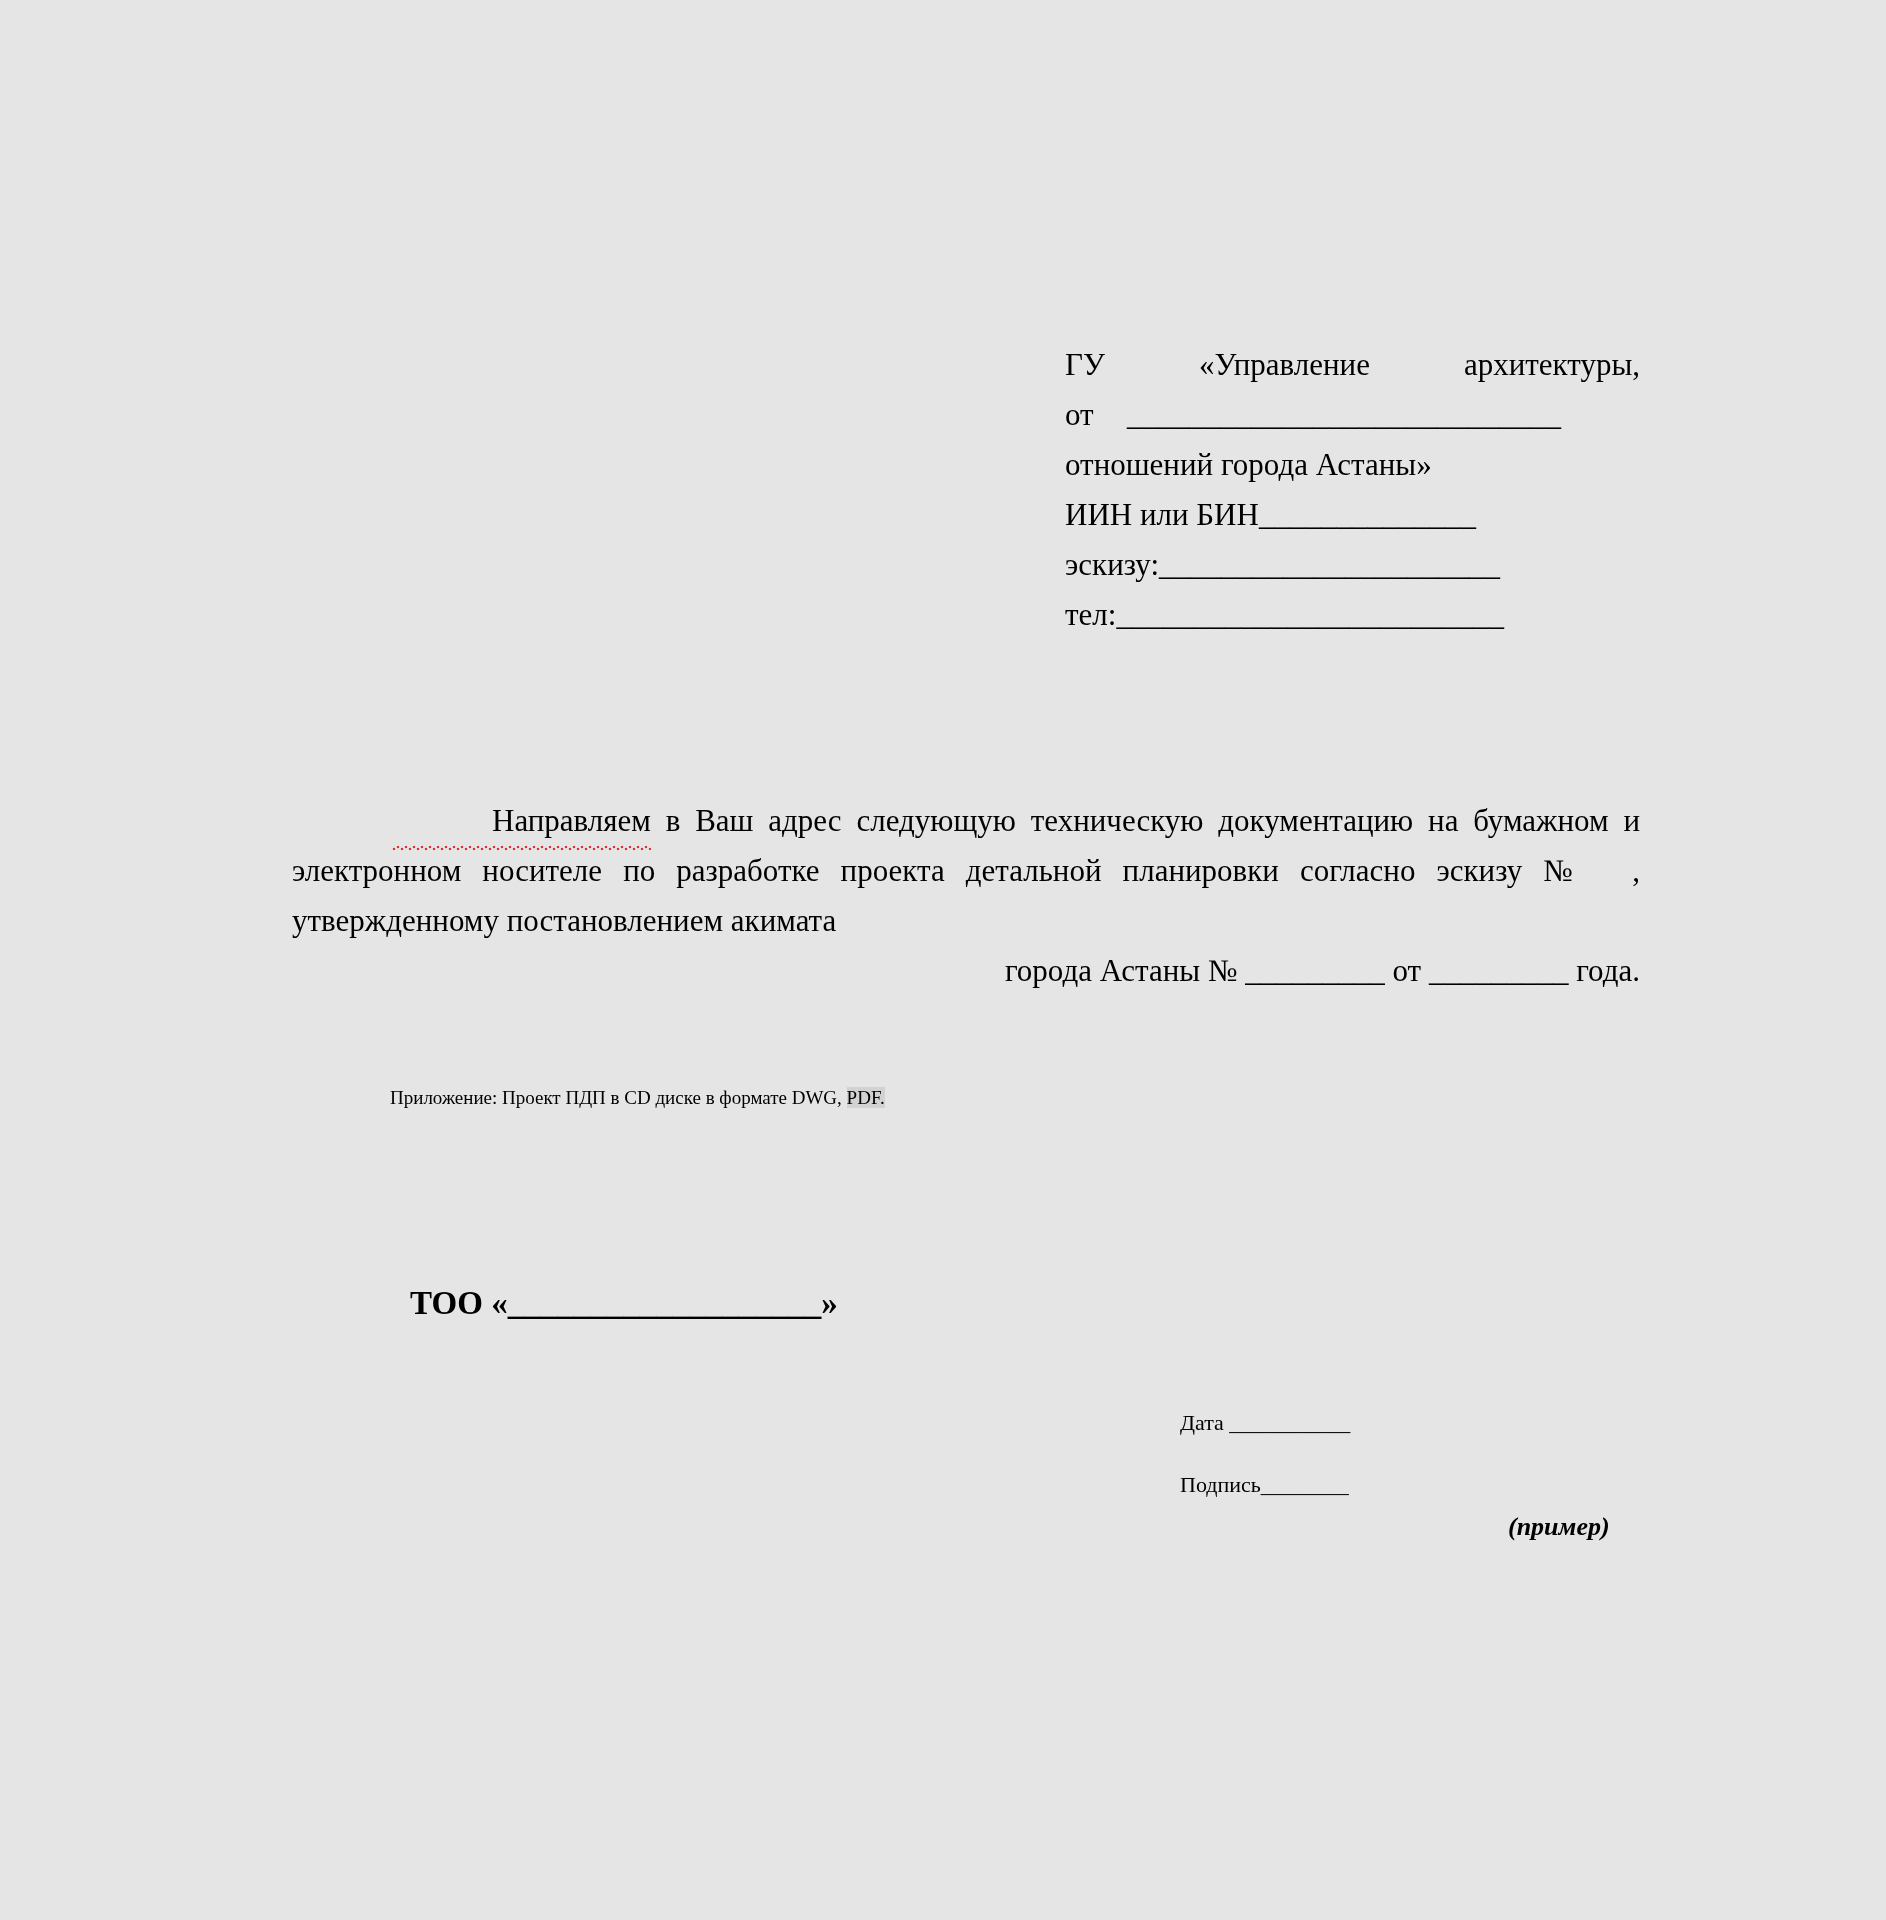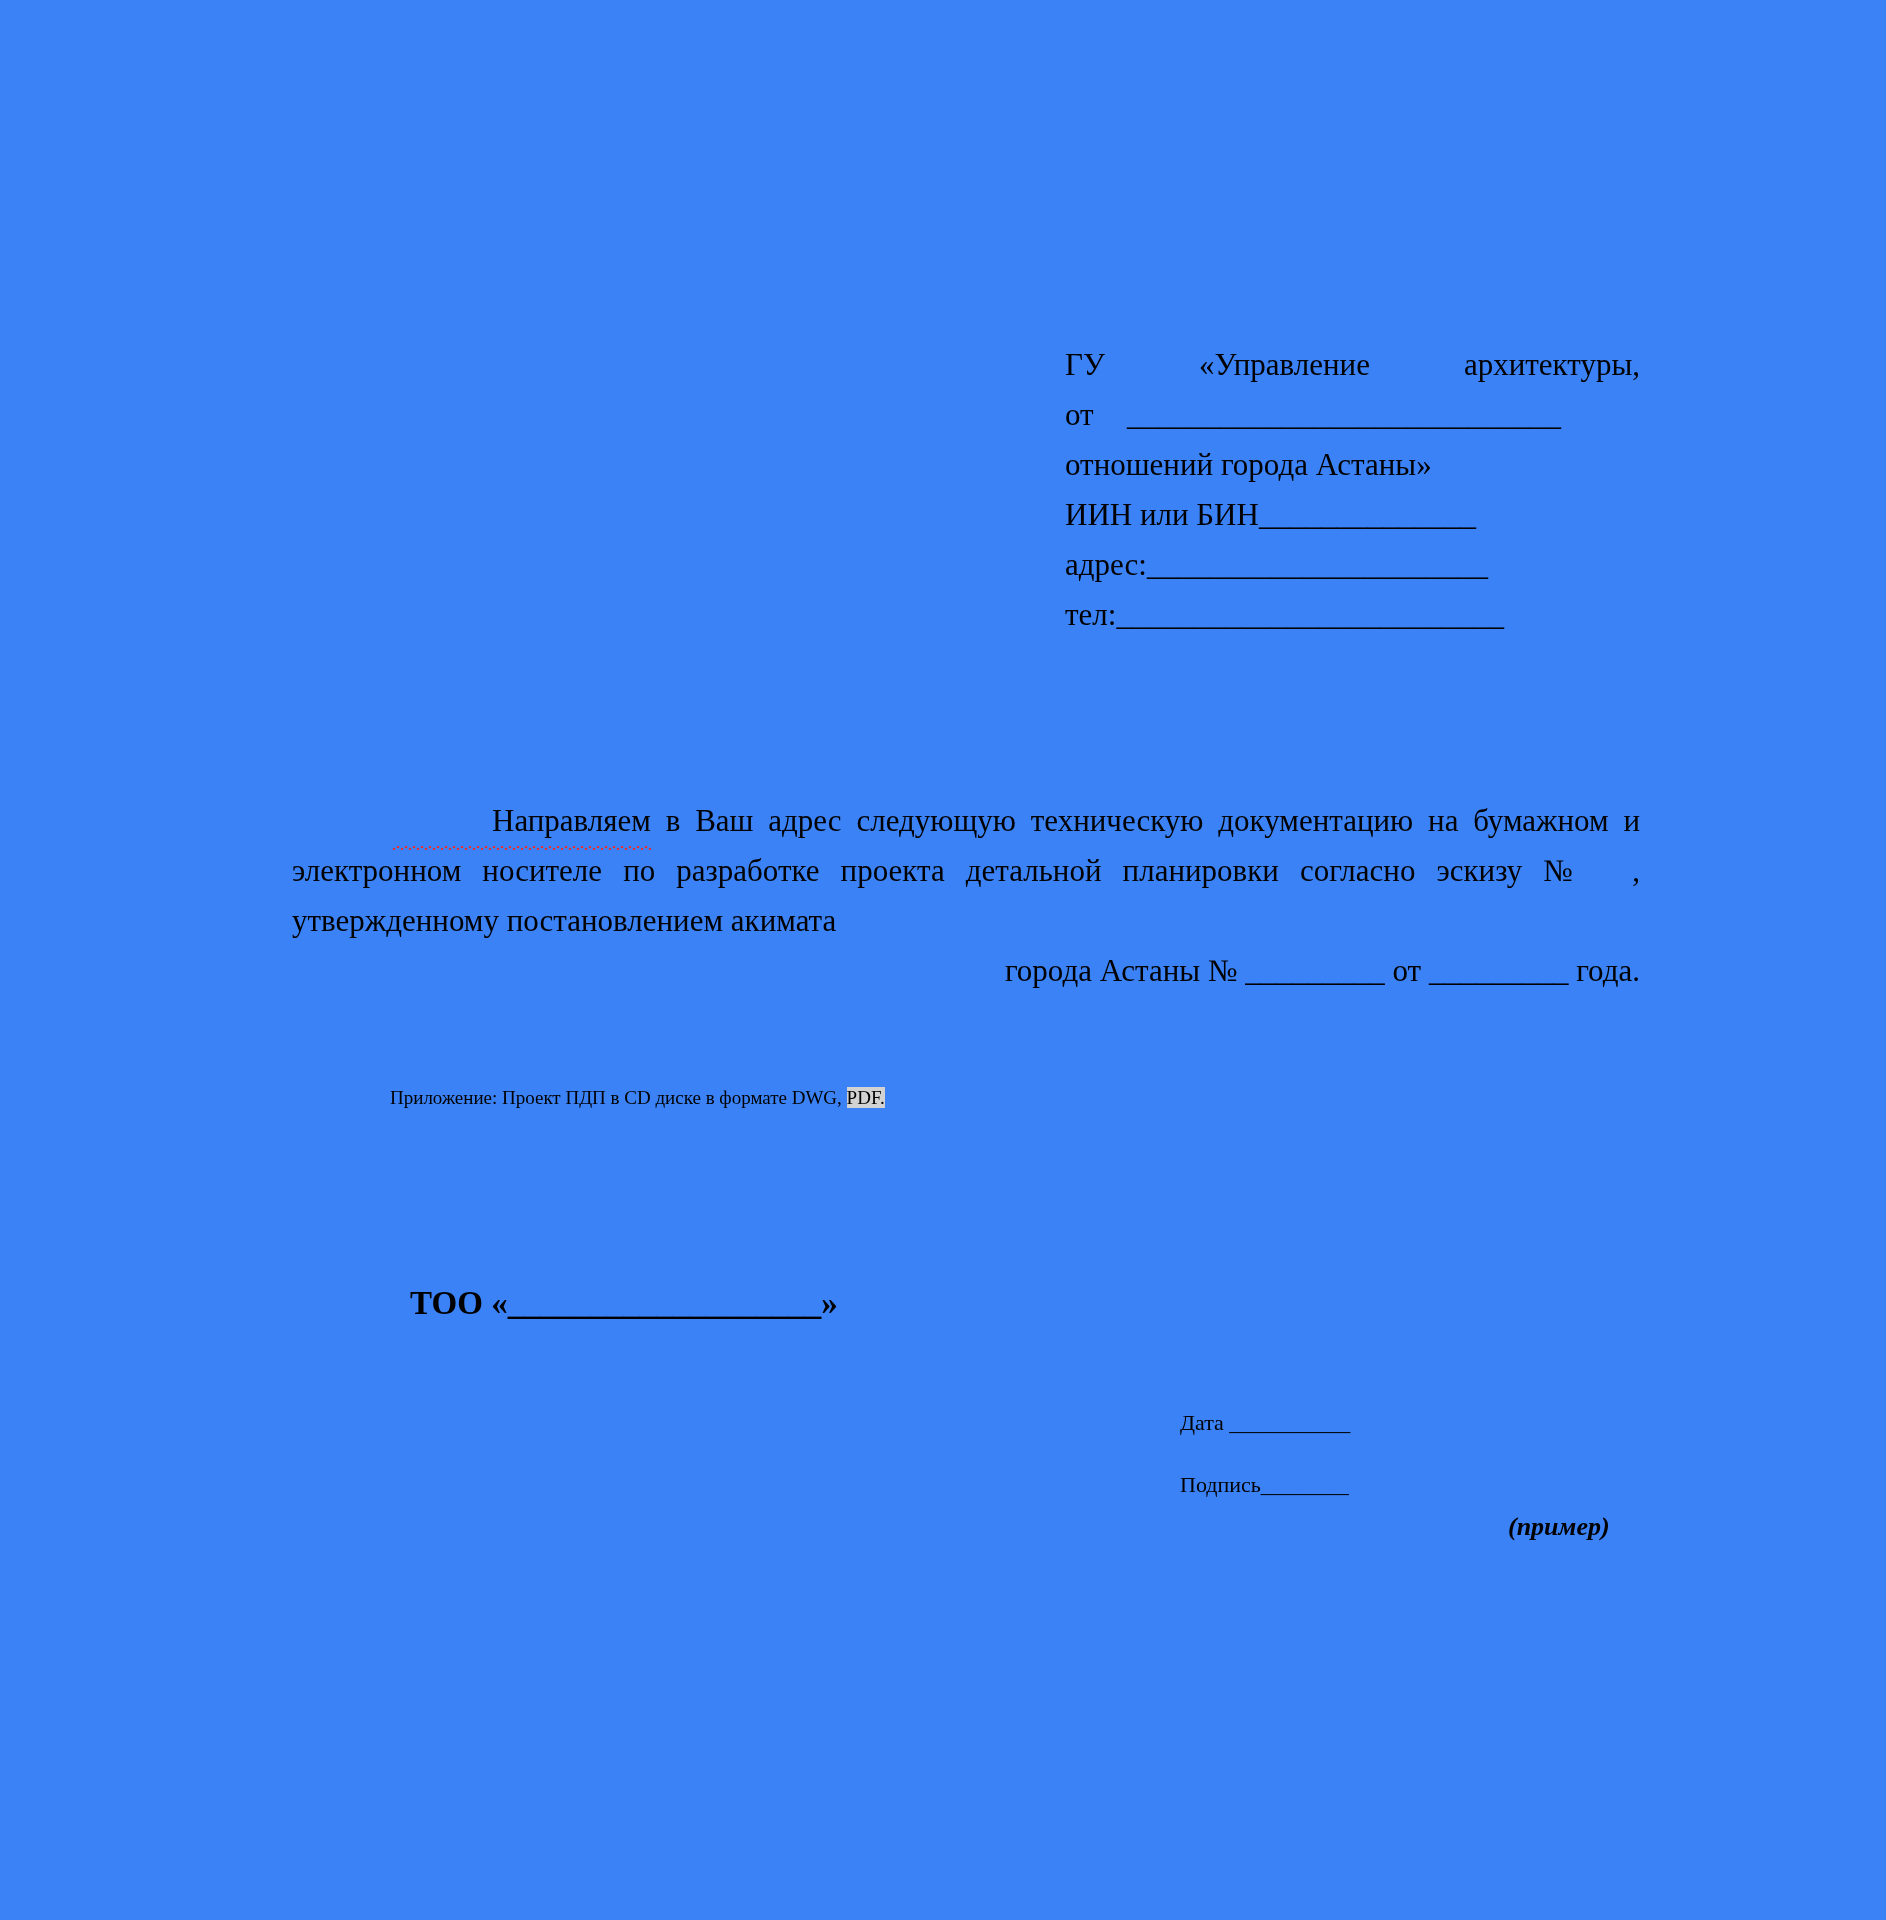--- a/index.html
+++ b/index.html
@@ -15,21 +15,21 @@
     color: #000000;
     overflow: hidden;
   }
 
   .page {
     position: absolute;
     left: 0;
     top: 0;
     width: 1886px;
     height: 1920px;
-    background: #3b82f6;
+    background: #e5e5e5;
   }
 
   
   .addressee {
     position: absolute;
     left: 1065px;
     top: 340px;
     width: 575px;
     font-size: 31px;
     line-height: 50px;
@@ -136,21 +136,21 @@
 <div class="page">
 
   <div class="addressee">
     <div class="just">ГУ   «Управление   архитектуры,</div>
     <div class="line"><span class="lbl-from">от</span><span>____________________________</span></div>
 
     <div class="line">отношений города Астаны»</div>
 
     <div class="line"><span>ИИН   или   БИН</span><span>______________</span></div>
 
-    <div class="line"><span>адрес:</span><span>______________________</span></div>
+    <div class="line"><span>эскизу:</span><span>______________________</span></div>
 
     <div class="line"><span>тел:</span><span>_________________________</span></div>
   </div>
 
   <div class="body-par"><span class="squiggle">Направляем</span><span> в Ваш адрес следующую техническую документацию на бумажном и электронном носителе по разработке проекта детальной планировки согласно эскизу №</span><span class="sp-wide"></span><span>, утвержденному постановлением акимата</span>
     <div class="last-line"><span>города Астаны   № </span><span>_________</span><span> от </span><span>_________</span><span> года.</span></div>
   </div>
 
   <div class="attachment"><span>Приложение: Проект ПДП в CD диске в формате DWG, </span><span class="hl">PDF.</span></div>
 

